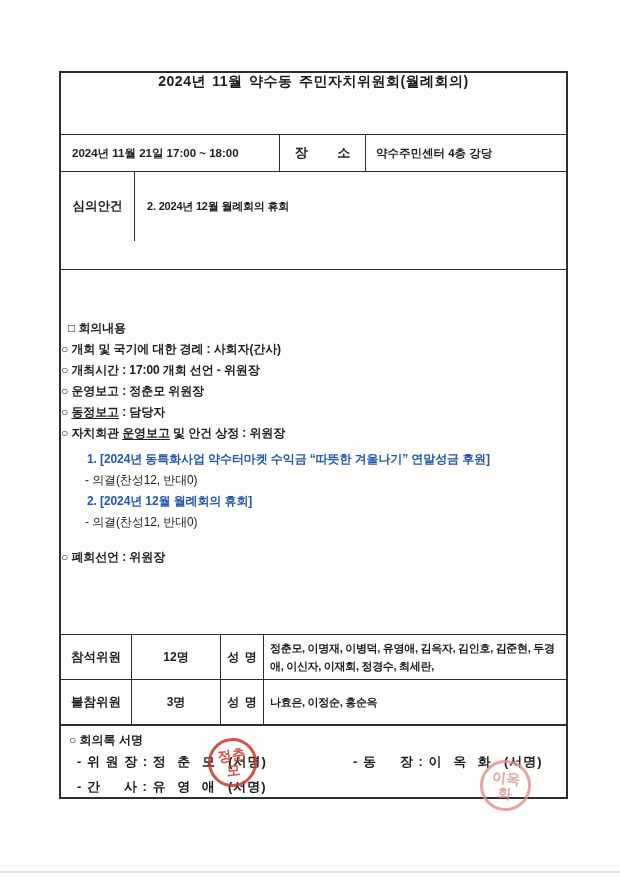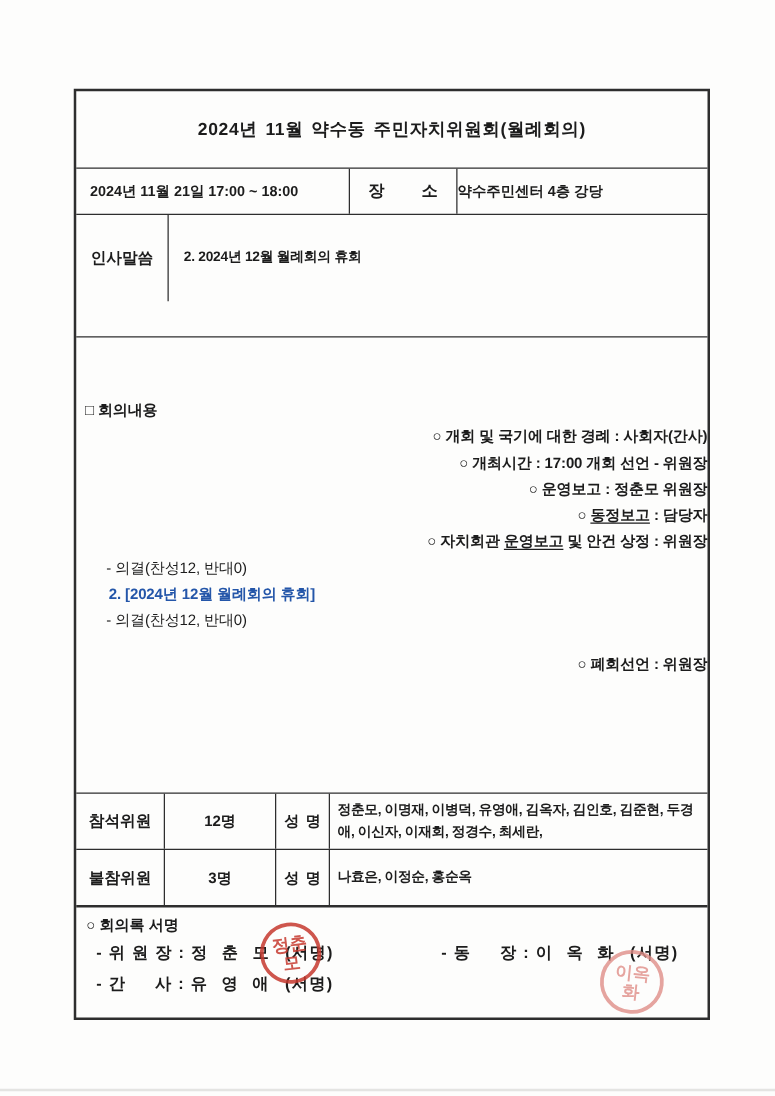--- a/index.html
+++ b/index.html
@@ -13,58 +13,58 @@
     border:2px solid var(--border,#2e2e2e);background:#fdfdfc;
     box-sizing:border-box;
   }
   .row{border-top:1px solid var(--border,#2e2e2e);display:flex;box-sizing:border-box;}
   .row:first-child{border-top:none;}
   .cell{box-sizing:border-box;display:flex;align-items:center;}
   .cell+.cell{border-left:1px solid var(--border,#2e2e2e);}
   .lab{justify-content:center;font-weight:700;}
 
   
-  .row-title{height:61px;flex-direction:column;justify-content:center;align-items:center;border-top:none;}
+  .row-title{height:61px;justify-content:center;border-top:none;}
   .h-sub{font-size:14px;font-weight:700;letter-spacing:0.5px;word-spacing:2px;}
   .h-main{font-size:27px;font-weight:700;word-spacing:58px;margin-top:1px;letter-spacing:1px;}
 
   
   .row-info{height:37px;}
   .c-date-lab{width:73px;font-size:13px;word-spacing:26px;}
   .c-date-val{width:218px;padding-left:11px;font-size:11.5px;font-weight:600;white-space:nowrap;overflow:hidden;}
   .c-place-lab{width:86px;font-size:13px;word-spacing:26px;}
-  .c-place-val{flex:1;font-size:11.5px;font-weight:700;white-space:nowrap;overflow:hidden;}
+  .c-place-val{flex:1;padding-left:10px;font-size:11.5px;font-weight:700;white-space:nowrap;overflow:hidden;}
 
   
   .row-agenda{height:70px;}
   .c-agenda-lab{width:73px;font-size:12.5px;}
   .c-agenda-body{flex:1;flex-direction:column;align-items:flex-start;justify-content:center;padding-left:12px;}
   .agenda-item{font-size:11px;font-weight:600;line-height:21px;white-space:nowrap;letter-spacing:-0.2px;}
 
   
   .row-minutes{height:365px;align-items:flex-start;margin-top:28px;}
   .minutes-pad{padding:48px 0 0 0;width:100%;}
   .mline{font-size:12px;line-height:21px;font-weight:700;white-space:nowrap;letter-spacing:-0.1px;}
   .mline.sec{padding-left:7px;}
-  .mline.bul{text-align:right;}
+  .mline.bul{}
   .mline.num{padding-left:26px;color:var(--blue,#2456a9);}
   .mline.sub{padding-left:24px;font-weight:400;}
   .mline.gap{margin-top:5px;}
   .mline.close{margin-top:14px;}
   .ul{text-decoration:underline;text-underline-offset:2px;}
 
   
   .row-att{height:45px;}
   .c-att-lab{width:70px;font-size:12.5px;}
   .c-att-cnt{width:89px;justify-content:center;font-size:12px;font-weight:600;}
   .c-att-name-lab{width:43px;justify-content:center;font-size:12px;font-weight:700;word-spacing:2px;}
   .c-att-names{flex:1;padding:4px 6px;font-size:11px;font-weight:600;line-height:18px;letter-spacing:-0.3px;}
 
   
-  .row-sign{height:90px;position:relative;display:block;border-top:2px solid var(--border,#2e2e2e);}
+  .row-sign{height:73px;position:relative;display:block;border-top:2px solid var(--border,#2e2e2e);}
   .sig-head{position:absolute;left:8px;top:6px;font-size:12px;font-weight:700;}
   .sig-entry{position:absolute;font-size:13px;font-weight:600;white-space:pre;letter-spacing:1px;}
   .sig-1{left:16px;top:27px;}
   .sig-2{left:16px;top:52px;}
   .sig-3{left:292px;top:27px;}
   .sig-entry .nm{letter-spacing:4px;}
 
   .stamp{
     position:absolute;border-radius:50%;box-sizing:border-box;
     display:flex;flex-direction:column;align-items:center;justify-content:center;
@@ -93,34 +93,35 @@
       <div class="h-sub">2024년 11월 약수동 주민자치위원회(월례회의)</div>
     </div>
 
     <div class="row row-info">
       <div class="cell c-date-val">2024년 11월 21일 17:00 ~ 18:00</div>
       <div class="cell lab c-place-lab">장 소</div>
       <div class="cell c-place-val">약수주민센터 4층 강당</div>
     </div>
 
     <div class="row row-agenda">
-      <div class="cell lab c-agenda-lab">인사말씀</div>
+      <div class="cell lab c-agenda-lab">심의안건</div>
       <div class="cell c-agenda-body">
         <div class="agenda-item">2. 2024년 12월 월례회의 휴회</div>
       </div>
     </div>
 
     <div class="row row-minutes">
       <div class="minutes-pad">
           <div class="mline sec">□  회의내용</div>
           <div class="mline bul">○  개회 및 국기에 대한 경례 : 사회자(간사)</div>
           <div class="mline bul">○  개최시간 : 17:00 개회 선언 - 위원장</div>
           <div class="mline bul">○  운영보고 : 정춘모 위원장</div>
           <div class="mline bul">○  <span class="ul">동정보고</span> : 담당자</div>
           <div class="mline bul">○  자치회관 <span class="ul">운영보고</span> 및 안건 상정 : 위원장</div>
+          <div class="mline num gap">1. [2024년 동특화사업 약수터마켓 수익금 “따뜻한 겨울나기” 연말성금 후원]</div>
           <div class="mline sub">- 의결(찬성12, 반대0)</div>
           <div class="mline num">2. [2024년 12월 월례회의 휴회]</div>
           <div class="mline sub">- 의결(찬성12, 반대0)</div>
           <div class="mline bul close">○  폐회선언 : 위원장</div>
         </div>
     </div>
 
     <div class="row row-att">
       <div class="cell lab c-att-lab">참석위원</div>
       <div class="cell c-att-cnt">12명</div>

